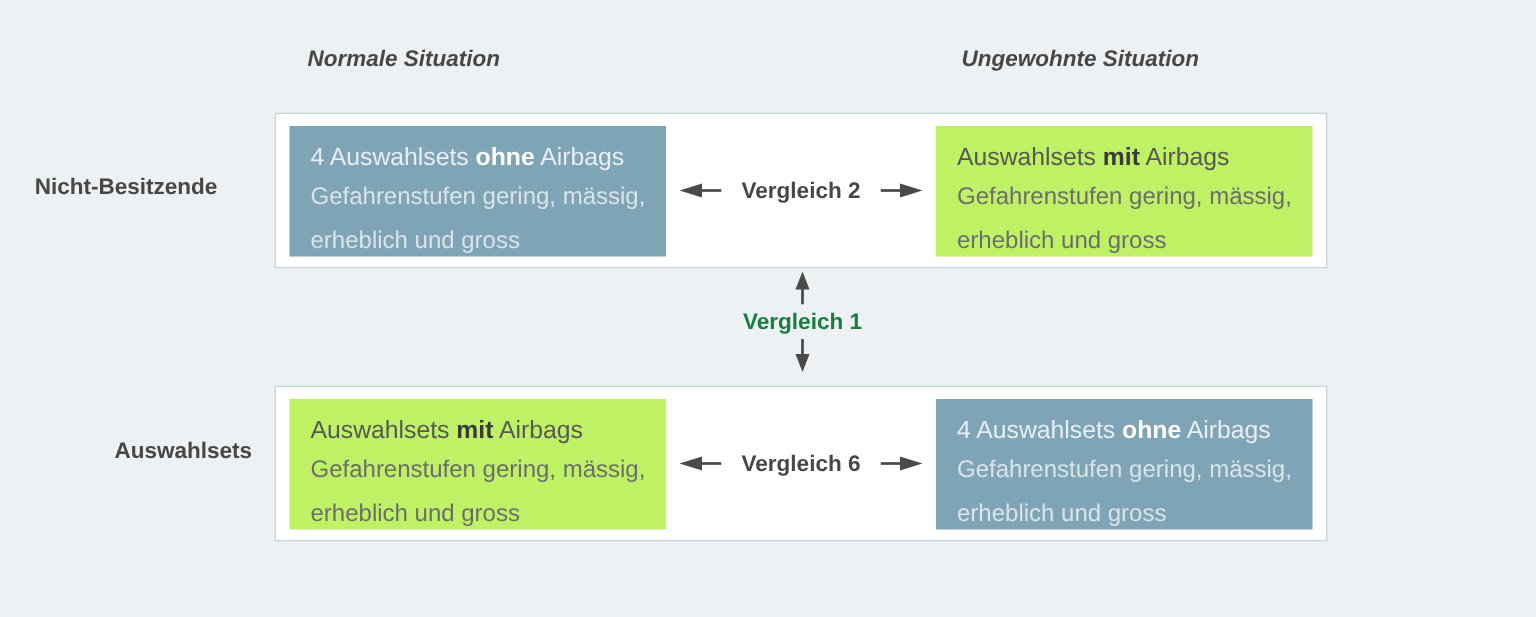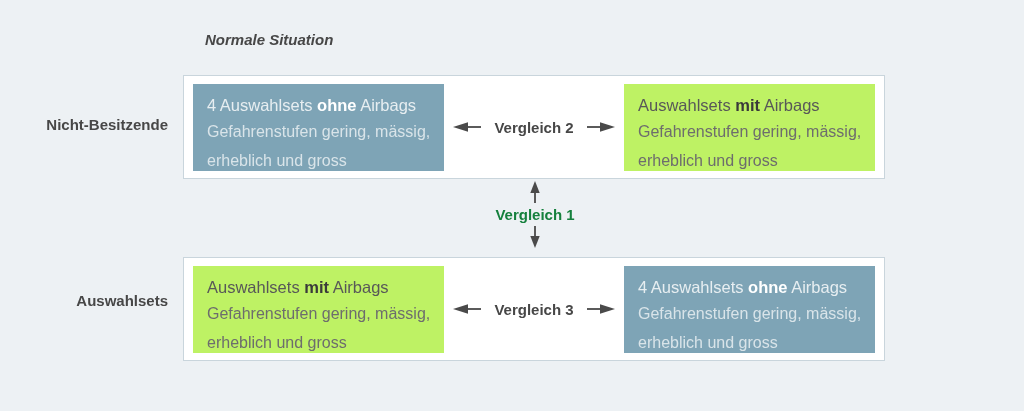--- a/index.html
+++ b/index.html
@@ -5,21 +5,21 @@
   * { margin:0; padding:0; box-sizing:border-box; }
   html,body { background:#edf1f4; }
   body { font-family:"Liberation Sans", sans-serif; }
   .canvas { position:relative; width:1024px; height:411px; background:#edf1f4; overflow:hidden; }
 
   .col-header { position:absolute; top:31px; font-size:15px; font-weight:700; color:#474747;font-style:italic; }
   .col-header.left  { left:205px; }
   .col-header.right { left:641px; }
 
   .row-label { position:absolute; left:0; width:168px; text-align:right; font-size:15px; font-weight:700; color:#474747; }
-  .row-label.top    { top:116px; }
+  .row-label.top    { top:116px;text-align:center; }
   .row-label.bottom { top:292px; }
 
   .row-container { position:absolute; left:183px; width:702px; height:104px;
     background:#ffffff; border:1px solid #c9d5dc;
     display:flex; align-items:center; justify-content:space-between; padding:0 9px; }
   .row-container.top    { top:75px; }
   .row-container.bottom { top:257px; }
 
   .box { width:251px; height:87px; padding:11px 4px 10px 14px; flex:0 0 auto; }
   .box.blue { background:#7ea4b6; }
@@ -43,20 +43,21 @@
     font-size:15px; font-weight:700; color:#15803d; }
 
   .arrow { display:block; fill:#4a4a4a; }
 </style>
 </head>
 <body>
 
 <div class="canvas">
 
   <div class="col-header left">Normale Situation</div>
+  <div class="col-header right">Ungewohnte Situation</div>
 
   <div class="row-label top">Nicht-Besitzende</div>
   <div class="row-label bottom">Auswahlsets</div>
 
   <div class="row-container top">
     <div class="box blue">
       <div class="box-title"><span>4 Auswahlsets </span><b>ohne</b><span> Airbags</span></div>
       <div class="box-sub">
         <div>Gefahrenstufen gering, mässig,</div>
         <div>erheblich und gross</div>
@@ -100,21 +101,21 @@
       <div class="box-sub">
         <div>Gefahrenstufen gering, mässig,</div>
         <div>erheblich und gross</div>
       </div>
     </div>
     <div class="comparison">
       <svg class="arrow" width="28" height="12" viewBox="0 0 28 12">
           <polygon points="0,6 15,1.3 15,10.7"></polygon>
           <rect x="14" y="5.1" width="14" height="1.8"></rect>
         </svg>
-      <span>Vergleich 3</span>
+      <span>Vergleich 6</span>
       <svg class="arrow" width="28" height="12" viewBox="0 0 28 12">
           <polygon points="28,6 13,1.3 13,10.7"></polygon>
           <rect x="0" y="5.1" width="14" height="1.8"></rect>
         </svg>
     </div>
     <div class="box blue">
       <div class="box-title"><span>4 Auswahlsets </span><b>ohne</b><span> Airbags</span></div>
       <div class="box-sub">
         <div>Gefahrenstufen gering, mässig,</div>
         <div>erheblich und gross</div>

